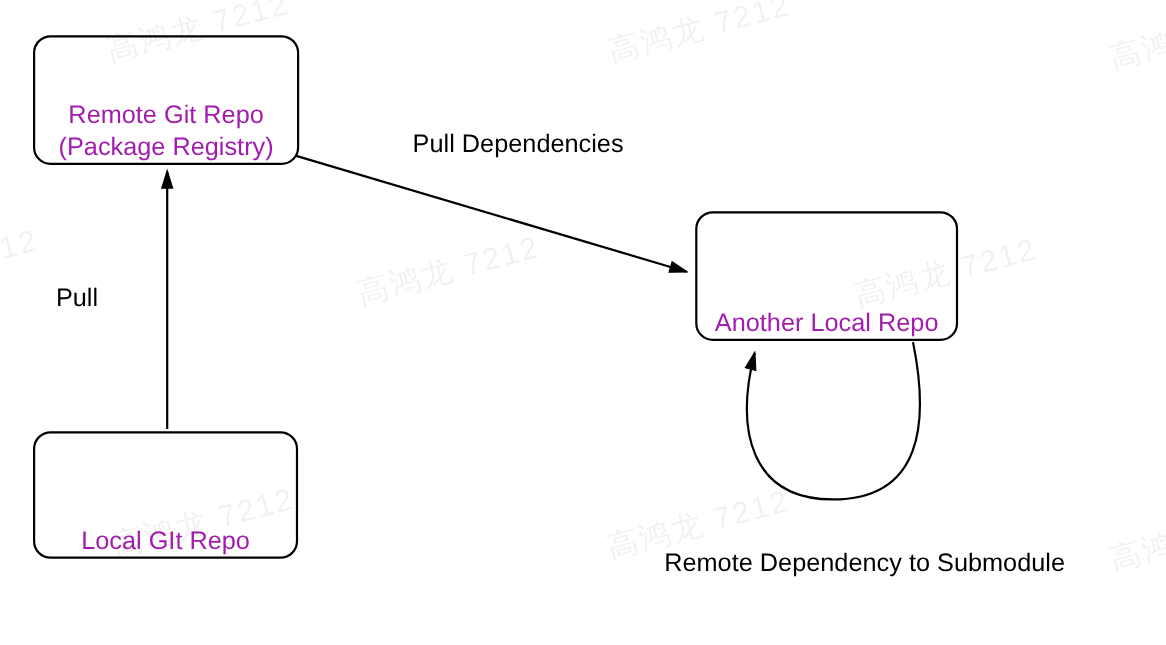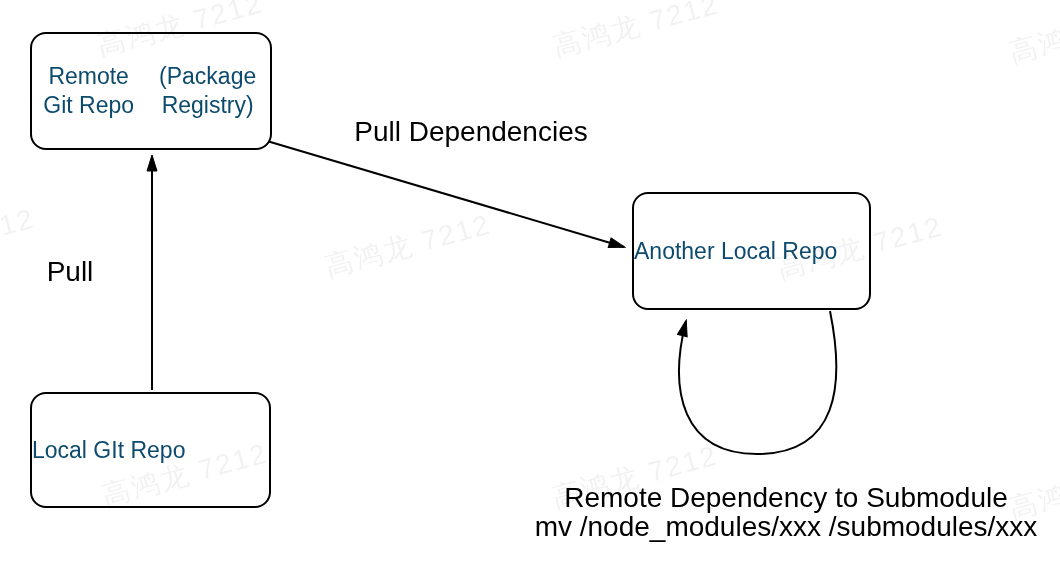--- a/index.html
+++ b/index.html
@@ -23,36 +23,36 @@
     height: 586px;
     z-index: 1;
   }
   .node {
     position: absolute;
     box-sizing: border-box;
     border: 2px solid #000000;
     border-radius: 16px;
     background: #ffffff;
     display: flex;
-    flex-direction: row;
+    flex-direction: column;
     align-items: center;
-    justify-content: flex-start;
+    justify-content: flex-end;
     text-align: center;
     font-size: 23px;
     line-height: 29px;
-    color: #0c4a6e;
+    color: #a21caf;
     z-index: 2;
   }
   .node-remote { left: 30px; top: 32px;  width: 242px; height: 118px; }
   .node-local  { left: 30px; top: 392px; width: 241px; height: 116px; }
   .node-another{ left: 632px; top: 192px; width: 239px; height: 118px; }
   .edge-label {
     position: absolute;
     transform: translate(-50%, -50%);
-    font-size: 28px;
+    font-size: 23px;
     line-height: 29px;
     color: #000000;
     white-space: nowrap;
     text-align: center;
     z-index: 3;
   }
   .lbl-push    { left: 70px;  top: 271px; }
   .lbl-build   { left: 261px; top: 271px; }
   .lbl-pull    { left: 471px; top: 131px; }
   .lbl-convert { left: 786px; top: 512px; }
@@ -99,21 +99,20 @@
 
   <div class="edge-label lbl-push">Pull</div>
 
 
   <div class="edge-label lbl-pull">
     <div>Pull Dependencies</div>
   </div>
 
   <div class="edge-label lbl-convert">
     <div>Remote Dependency to Submodule</div>
-    <div>mv /node_modules/xxx /submodules/xxx</div>
   </div>
 
   <div class="watermark" style="left:180px; top:25px;">高鸿龙 7212</div>
   <div class="watermark" style="left:636px; top:26px;">高鸿龙 7212</div>
   <div class="watermark" style="left:1092px; top:32px;">高鸿龙 7212</div>
   <div class="watermark" style="left:-48px; top:240px;">高鸿龙 7212</div>
   <div class="watermark" style="left:408px; top:246px;">高鸿龙 7212</div>
   <div class="watermark" style="left:860px; top:248px;">高鸿龙 7212</div>
   <div class="watermark" style="left:185px; top:475px;">高鸿龙 7212</div>
   <div class="watermark" style="left:635px; top:477px;">高鸿龙 7212</div>

